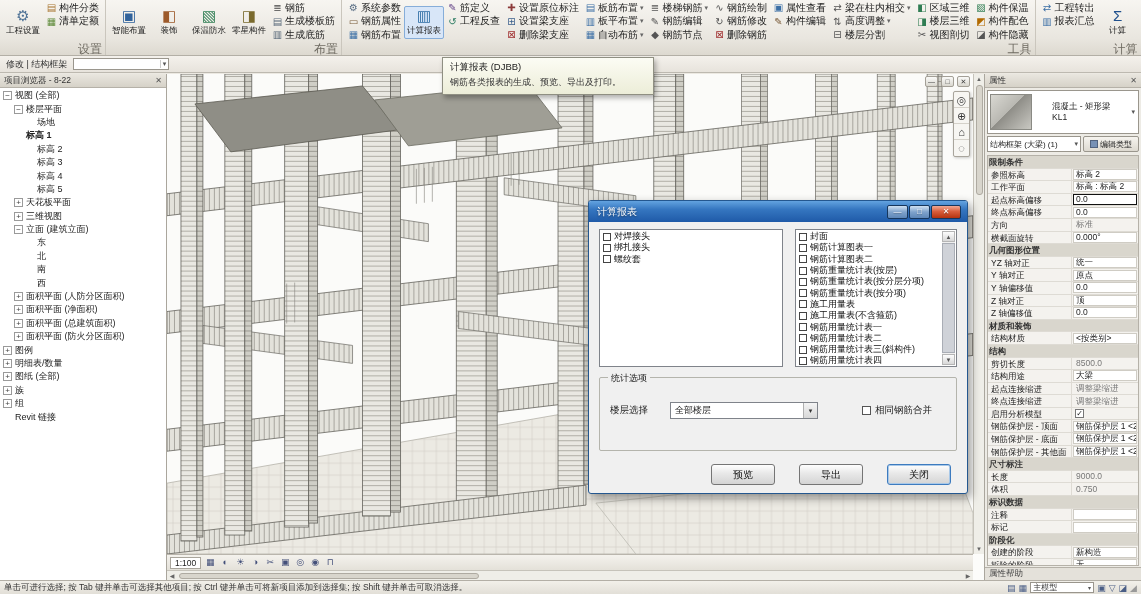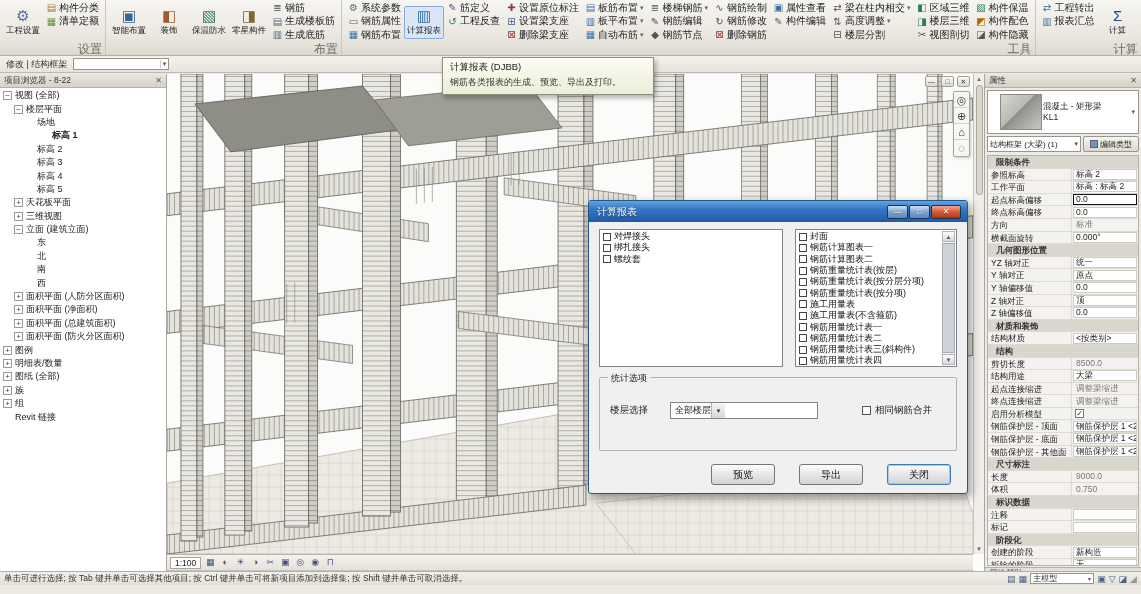--- a/index.html
+++ b/index.html
@@ -66,43 +66,43 @@
 #vp-vscroll{position:absolute;top:0;bottom:26px;right:0;width:11px;background:#efeee8;border-left:1px solid #c6c3ba;
   display:flex;flex-direction:column;align-items:center;z-index:4;}
 .sarr{font-size:6px;color:#666;width:100%;text-align:center;flex:0 0 10px;line-height:10px;}
 .send{margin-top:auto;}
 .sendh{margin-left:auto;}
 .sthumb-h{height:6px;background:#d8d5cc;border:1px solid #aeaaa1;border-radius:3px;width:300px;margin-left:2px;}
 .sthumb-v{width:7px;background:#d8d5cc;border:1px solid #aeaaa1;border-radius:3px;height:110px;margin-top:1px;}
 
 
 #props{width:157px;background:#edebe5;display:flex;flex-direction:column;border-left:1px solid #aaa69d;}
-.type-selector{margin:2px 2px 0;background:#fff;border:1px solid #9a968d;height:44px;display:flex;align-items:center;gap:1px;padding:12px;position:relative;flex:0 0 44px;}
+.type-selector{margin:2px 2px 0;background:#fff;border:1px solid #9a968d;height:44px;display:flex;align-items:center;gap:20px;padding:2px;position:relative;flex:0 0 44px;}
 .type-img{width:42px;height:36px;background:linear-gradient(135deg,#d9d8d2 0%,#b9b8b2 45%,#8f8e88 46%,#c9c8c2 100%);border:1px solid #8a8a84;flex:0 0 42px;}
 .type-text{font-size:8.5px;line-height:11px;overflow:hidden;white-space:nowrap;}
 .ts-arr{position:absolute;right:3px;top:50%;transform:translateY(-50%);font-size:7px;color:#555;}
 .sel-row{display:flex;gap:2px;margin:2px 2px;flex:0 0 16px;}
 .sel-combo{flex:1;height:16px;background:#fff;border:1px solid #9a968d;font-size:8px;display:flex;align-items:center;justify-content:space-between;padding:0 2px;overflow:hidden;white-space:nowrap;}
 .sel-combo i{font-style:normal;font-size:7px;color:#555;}
 .edit-type{width:56px;height:16px;background:linear-gradient(#f6f4ef,#ddd9d0);border:1px solid #9a968d;border-radius:2px;
   display:flex;align-items:center;justify-content:center;gap:2px;font-size:8px;white-space:nowrap;flex:0 0 56px;}
 .et-ic{width:8px;height:8px;background:#7791b5;border:1px solid #51637f;}
 #prop-grid{flex:1;margin:1px 2px;background:#f4f2ee;border:1px solid #b5b1a8;overflow:hidden;font-size:8.5px;}
 .prow{display:flex;height:12.6px;border-bottom:1px solid #dedbd4;align-items:stretch;flex:none;}
-.psec{background:#d9d6cd;font-weight:bold;align-items:center;padding-left:8px;color:#333;line-height:12px;display:flex;}
+.psec{background:#d9d6cd;font-weight:bold;align-items:center;padding-left:1px;color:#333;line-height:12px;display:flex;}
 .plab{width:84px;padding:1px 2px 0 3px;border-right:1px solid #dedbd4;white-space:nowrap;overflow:hidden;color:#222;flex:0 0 84px;}
 .pval{flex:1;display:flex;align-items:center;padding:0 1px;overflow:hidden;}
 .pfield{flex:1;height:11px;background:#fff;border:1px solid #cfccc4;padding:0 2px;line-height:9px;white-space:nowrap;overflow:hidden;}
 .pfield.gray{background:transparent;border-color:transparent;color:#777;}
 .pfocus{border:1px solid #111;}
 .pcheck{width:9px;height:9px;border:1px solid #777;background:#fff;font-size:8px;line-height:8px;text-align:center;color:#222;margin-left:2px;}
 #prop-help{height:13px;border-top:1px solid #b5b1a8;display:flex;align-items:center;padding:0 4px;font-size:8.5px;color:#444;background:#e4e1da;flex:0 0 13px;}
 
 
-#status-bar{position:absolute;left:0;right:0;bottom:9px;height:14px;background:linear-gradient(#f2f0ea,#e2dfd7);
+#status-bar{position:absolute;left:0;right:0;bottom:0;height:14px;background:linear-gradient(#f2f0ea,#e2dfd7);
   border-top:1px solid #b3afa6;display:flex;align-items:center;justify-content:space-between;padding:0 4px;font-size:8.5px;color:#333;z-index:30;}
 #status-msg{white-space:nowrap;overflow:hidden;}
 #status-right{display:flex;align-items:center;gap:3px;}
 .sic{display:inline-flex;gap:3px;}
 .sbi{font-size:9px;color:#4a5e86;}
 .sb-combo{width:64px;height:11px;background:#fff;border:1px solid #9a968d;font-size:8px;display:inline-flex;align-items:center;justify-content:space-between;padding:0 2px;}
 .sb-combo i{font-style:normal;font-size:6px;color:#555;}
 .grip{color:#999;font-size:9px;}
 
 
@@ -131,21 +131,21 @@
 .litem{display:flex;align-items:center;gap:3px;height:11.3px;padding-left:2px;white-space:nowrap;overflow:hidden;}
 .lcb{width:8px;height:8px;border:1px solid #444;background:#fff;flex:0 0 8px;}
 .llab{font-size:9px;color:#111;}
 .vscroll{position:absolute;top:1px;bottom:1px;right:1px;width:13px;background:#f0f0f0;display:flex;flex-direction:column;align-items:center;}
 .vscroll .sa{font-size:6px;color:#555;height:11px;line-height:11px;width:100%;text-align:center;background:linear-gradient(#fdfdfd,#d8d8d8);border:1px solid #b5b5b5;flex:0 0 11px;}
 .vscroll .thumb{flex:1;width:100%;background:#cfd2d8;border:1px solid #a9adb5;margin:1px 0;}
 .groupbox{position:relative;margin-top:10px;height:74px;border:1px solid #b4b4ac;border-radius:2px;padding:24px 10px 0 10px;}
 .gb-label{position:absolute;top:-6px;left:8px;background:#f0f0f0;padding:0 3px;font-size:9px;color:#222;}
 .gb-row{display:flex;align-items:center;gap:8px;margin-bottom:9px;}
 .gb-lab{font-size:9.5px;width:52px;flex:0 0 52px;}
-.combo{width:148px;height:17px;background:#fff;border:1px solid #7f838a;display:flex;align-items:center;padding-left:4px;font-size:9px;}
+.combo{width:148px;height:17px;background:#fff;border:1px solid #7f838a;display:flex;align-items:center;justify-content:space-between;padding-left:4px;font-size:9px;}
 .combo i{font-style:normal;width:14px;align-self:stretch;background:linear-gradient(#f4f4f4,#d8d8d8);border-left:1px solid #b0b0b0;
   font-size:7px;display:flex;align-items:center;justify-content:center;color:#333;}
 .gb-check{position:absolute;right:24px;top:26px;display:flex;align-items:center;gap:4px;font-size:9.5px;}
 .gb-check .cb{width:9px;height:9px;border:1px solid #555;background:#fff;}
 .dlg-buttons{display:flex;justify-content:flex-end;gap:24px;margin-top:13px;padding-right:6px;}
 .btn{width:64px;height:21px;background:linear-gradient(#fefefe,#e8e8e8 45%,#d4d4d4);border:1px solid #757575;border-radius:3px;
   font-size:10px;display:flex;align-items:center;justify-content:center;color:#111;}
 .btn.focus{border-color:#3d7bbf;box-shadow:inset 0 0 0 1px #a8c8e8;}
 </style>
 </head>
@@ -429,21 +429,21 @@
             <span class="tlab">视图 (全部)</span>
           </div>
           <div class="titem" style="padding-left: 14px;">
             <span class="texp">−</span>
             <span class="tlab">楼层平面</span>
           </div>
           <div class="titem" style="padding-left: 25px;">
             <span class="texp hid"></span>
             <span class="tlab">场地</span>
           </div>
-          <div class="titem tbold" style="padding-left: 40px;">
+          <div class="titem tbold" style="padding-left: 14px;">
             <span class="texp hid"></span>
             <span class="tlab">标高 1</span>
           </div>
           <div class="titem" style="padding-left: 25px;">
             <span class="texp hid"></span>
             <span class="tlab">标高 2</span>
           </div>
           <div class="titem" style="padding-left: 25px;">
             <span class="texp hid"></span>
             <span class="tlab">标高 3</span>

